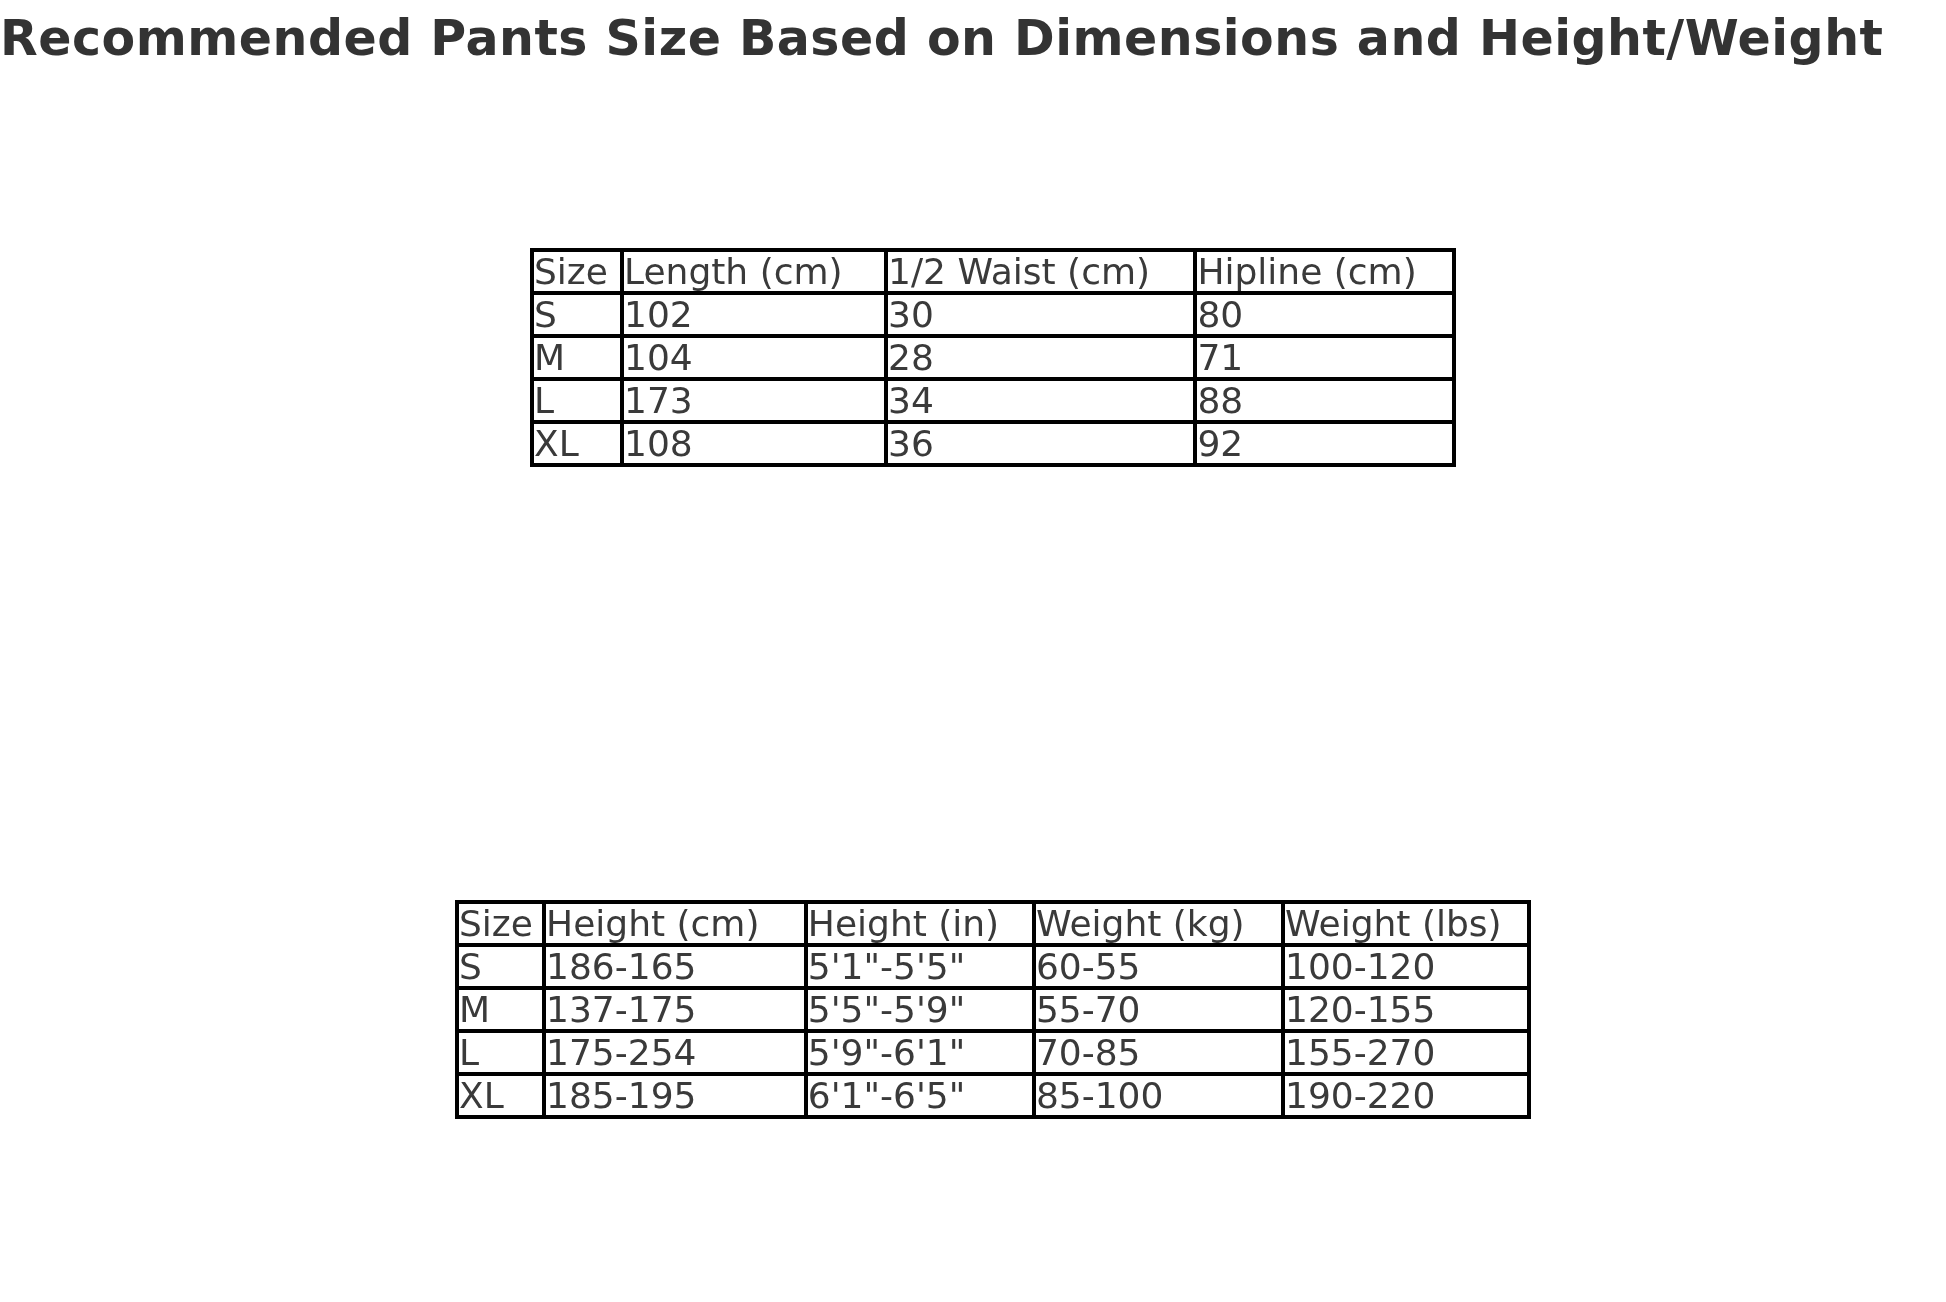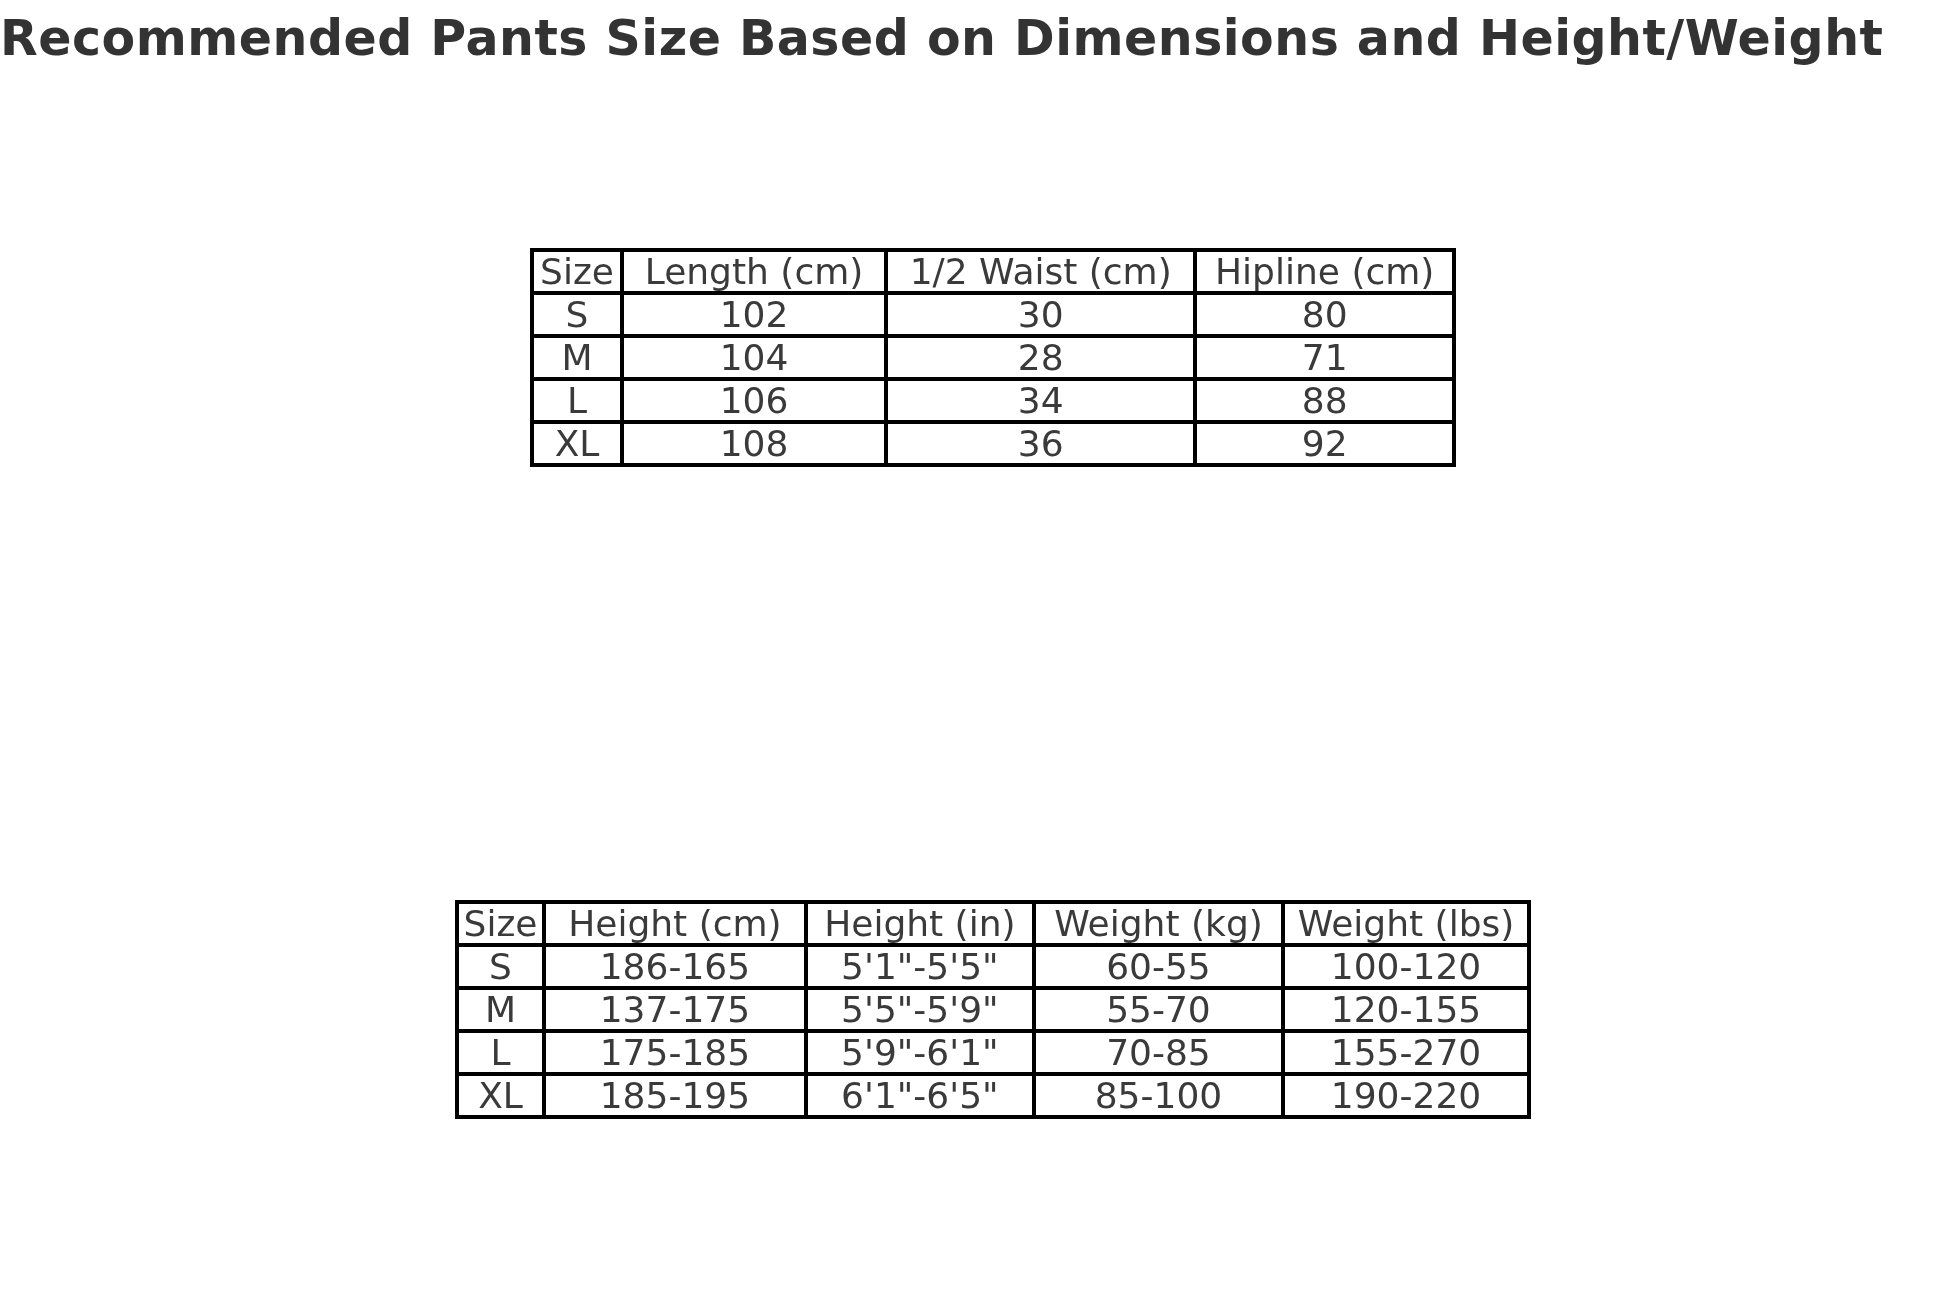--- a/index.html
+++ b/index.html
@@ -30,21 +30,21 @@
     position: absolute;
     border-collapse: collapse;
     table-layout: fixed;
     background: #ffffff;
     font-size: 36px;
     color: #3a3a3a;
   }
   table.data-table th,
   table.data-table td {
     border: 4px solid #000000;
-    text-align: center;
+    text-align: left;
     vertical-align: middle;
     font-weight: normal;
     padding: 0;
     height: 39px;
     line-height: 1.05;
     overflow: hidden;
     white-space: nowrap;
   }
   
   .table-dimensions {
@@ -90,21 +90,21 @@
         <td>80</td>
       </tr>
       <tr>
         <td>M</td>
         <td>104</td>
         <td>28</td>
         <td>71</td>
       </tr>
       <tr>
         <td>L</td>
-        <td>106</td>
+        <td>173</td>
         <td>34</td>
         <td>88</td>
       </tr>
       <tr>
         <td>XL</td>
         <td>108</td>
         <td>36</td>
         <td>92</td>
       </tr>
     </tbody>
@@ -130,21 +130,21 @@
       </tr>
       <tr>
         <td>M</td>
         <td>137-175</td>
         <td>5'5"-5'9"</td>
         <td>55-70</td>
         <td>120-155</td>
       </tr>
       <tr>
         <td>L</td>
-        <td>175-185</td>
+        <td>175-254</td>
         <td>5'9"-6'1"</td>
         <td>70-85</td>
         <td>155-270</td>
       </tr>
       <tr>
         <td>XL</td>
         <td>185-195</td>
         <td>6'1"-6'5"</td>
         <td>85-100</td>
         <td>190-220</td>

